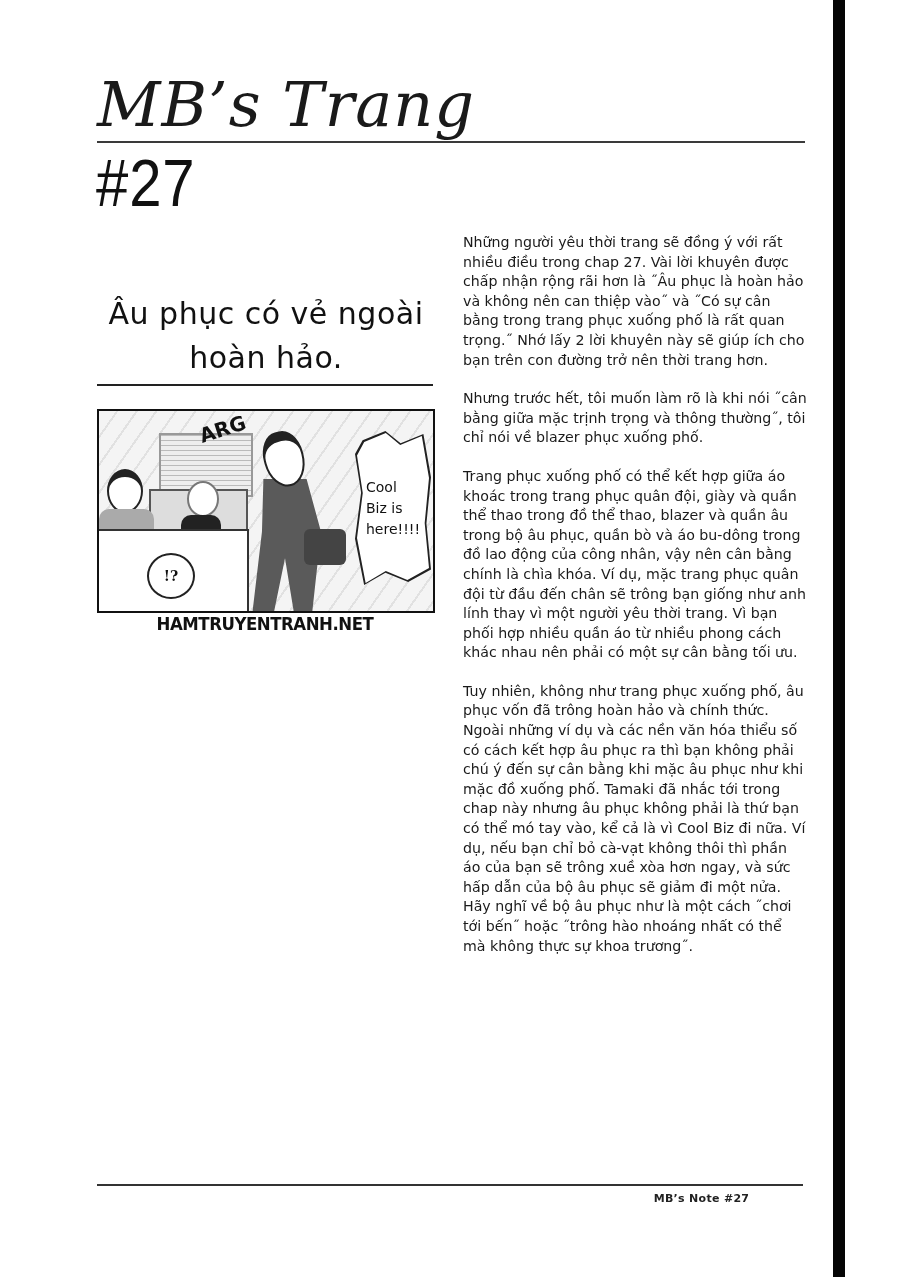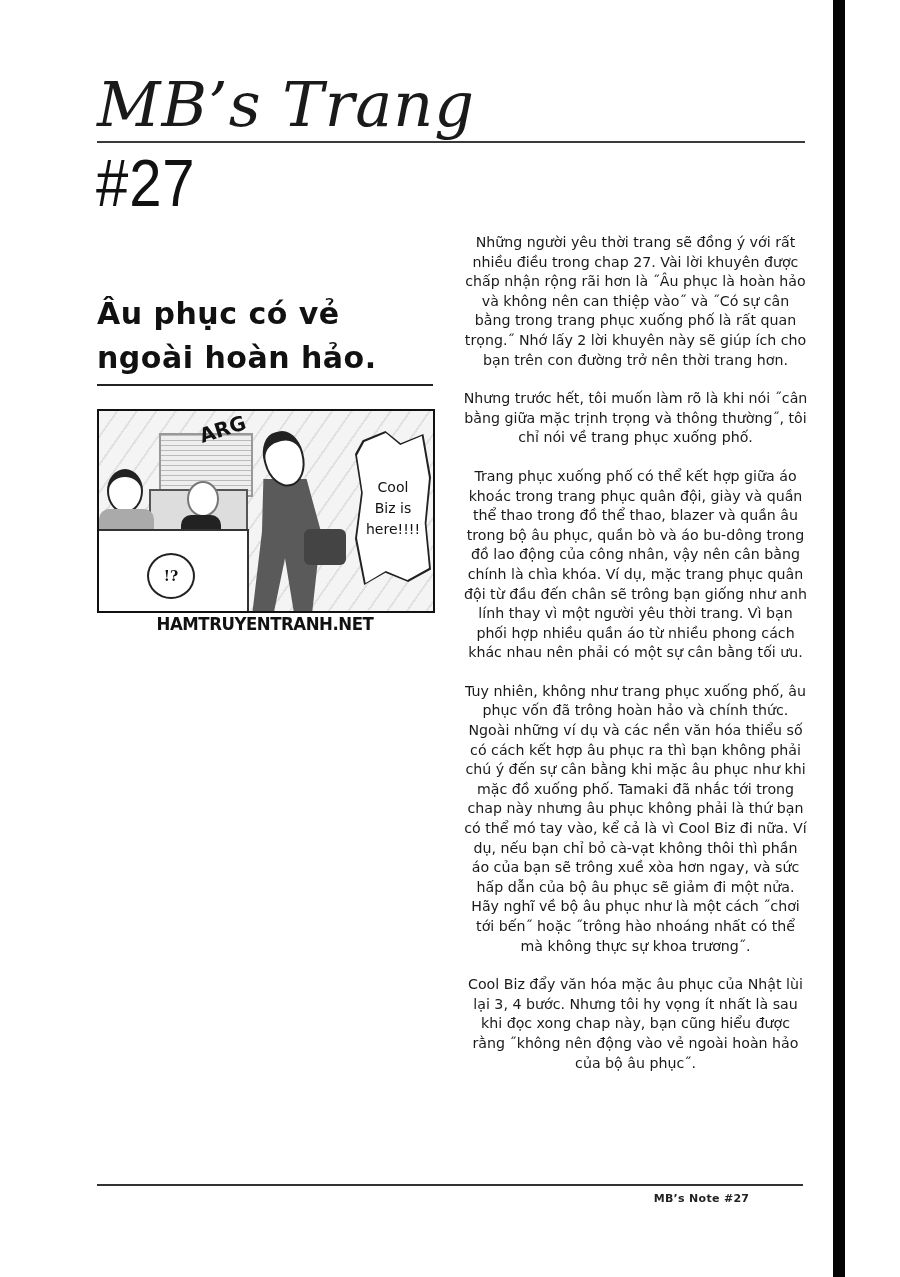--- a/index.html
+++ b/index.html
@@ -14,24 +14,23 @@
       letter-spacing: 1px; color: #1a1a1a; font-weight: normal; white-space: nowrap;
     }
     .rule { position: absolute; height: 2px; background: #3a3a3a; }
     .rule-top { left: 97px; top: 141px; width: 708px; }
     .number {
       position: absolute; left: 96px; top: 150px;
       font-family: "Liberation Sans", sans-serif; font-size: 66px; line-height: 66px; color: #111;
       transform: scaleX(0.88); transform-origin: left top; letter-spacing: 1px;
     }
     .subtitle {
-      position: absolute; left: 97px; top: 292px; width: 338px; 
+      position: absolute; left: 97px; top: 292px; width: 338px; text-align: center;
       font-family: "DejaVu Sans", sans-serif; font-size: 30px; line-height: 44px; color: #111;
       letter-spacing: 0.5px;
-      font-weight: bold;
     }
     .rule-sub { left: 97px; top: 384px; width: 336px; height: 2px; background: #222; }
     .panel {
       position: absolute; left: 97px; top: 409px; width: 334px; height: 200px;
       border: 2px solid #111; background: #f4f4f4; overflow: hidden;
     }
     .panel .bg-stripes {
       position: absolute; inset: 0;
       background: repeating-linear-gradient(125deg, transparent 0 14px, rgba(0,0,0,0.08) 14px 16px);
     }
@@ -60,35 +59,35 @@
       border: 2px solid #222; border-top: 10px solid #222; border-radius: 45% 45% 50% 50%; transform: rotate(-15deg);
     }
     .panel .bag { position: absolute; left: 205px; top: 118px; width: 42px; height: 36px; background: #444; border-radius: 6px; }
     .panel .arg {
       position: absolute; left: 100px; top: 6px; font-family: "DejaVu Sans", sans-serif; font-weight: bold;
       font-size: 20px; transform: rotate(-18deg); color: #111;
     }
     .panel .speech {
       position: absolute; left: 258px; top: 22px; width: 72px; height: 150px; background: #fff;
       clip-path: polygon(10% 6%, 40% 0, 60% 8%, 90% 2%, 100% 30%, 94% 60%, 100% 90%, 70% 98%, 40% 92%, 12% 100%, 0 70%, 8% 40%, 0 15%);
-      display: flex; align-items: center; justify-content: center; text-align: center;
+      display: flex; align-items: center; justify-content: center; text-align: left;
     }
     .panel .speech-border {
       position: absolute; left: 256px; top: 20px; width: 76px; height: 154px; background: #222;
       clip-path: polygon(10% 6%, 40% 0, 60% 8%, 90% 2%, 100% 30%, 94% 60%, 100% 90%, 70% 98%, 40% 92%, 12% 100%, 0 70%, 8% 40%, 0 15%);
     }
     .panel .speech span { font-family: "DejaVu Sans", sans-serif; font-size: 14px; line-height: 21px; color: #111; white-space: pre-line; }
     .watermark {
       position: absolute; left: 97px; top: 612px; width: 336px; text-align: center;
       font-family: "DejaVu Sans", sans-serif; font-weight: bold; font-size: 18px; line-height: 24px;
       letter-spacing: -0.5px; color: #111; transform: scaleX(0.92);
     }
     .body-text {
       position: absolute; left: 463px; top: 233px; width: 345px;
-      font-family: "DejaVu Sans", sans-serif; font-size: 14.2px; line-height: 19.6px; color: #1a1a1a; text-align: center;
+      font-family: "DejaVu Sans", sans-serif; font-size: 14.2px; line-height: 19.6px; color: #1a1a1a;
     }
     .body-text p { margin: 0 0 19px 0; white-space: pre-line; }
     .rule-foot { left: 97px; top: 1184px; width: 706px; height: 2px; background: #333; }
     .footer-label {
       position: absolute; left: 600px; top: 1192px; width: 203px; text-align: center;
       font-family: "DejaVu Sans", sans-serif; font-weight: bold; font-size: 11px; color: #222; letter-spacing: 0.3px;
     }
   </style>
 </head>
 <body>
@@ -120,20 +119,19 @@
   <div class="speech">
     <span>Cool
 Biz is
 here!!!!</span>
   </div>
 </div>
 <div class="watermark">HAMTRUYENTRANH.NET</div>
 
 <div class="body-text">
   <p>Những người yêu thời trang sẽ đồng ý với rất nhiều điều trong chap 27. Vài lời khuyên được chấp nhận rộng rãi hơn là ˝Âu phục là hoàn hảo và không nên can thiệp vào˝ và ˝Có sự cân bằng trong trang phục xuống phố là rất quan trọng.˝ Nhớ lấy 2 lời khuyên này sẽ giúp ích cho bạn trên con đường trở nên thời trang hơn.</p>
-  <p>Nhưng trước hết, tôi muốn làm rõ là khi nói ˝cân bằng giữa mặc trịnh trọng và thông thường˝, tôi chỉ nói về trang phục xuống phố.</p>
+  <p>Nhưng trước hết, tôi muốn làm rõ là khi nói ˝cân bằng giữa mặc trịnh trọng và thông thường˝, tôi chỉ nói về blazer phục xuống phố.</p>
   <p>Trang phục xuống phố có thể kết hợp giữa áo khoác trong trang phục quân đội, giày và quần thể thao trong đồ thể thao, blazer và quần âu trong bộ âu phục, quần bò và áo bu-dông trong đồ lao động của công nhân, vậy nên cân bằng chính là chìa khóa. Ví dụ, mặc trang phục quân đội từ đầu đến chân sẽ trông bạn giống như anh lính thay vì một người yêu thời trang. Vì bạn phối hợp nhiều quần áo từ nhiều phong cách khác nhau nên phải có một sự cân bằng tối ưu.</p>
   <p>Tuy nhiên, không như trang phục xuống phố, âu phục vốn đã trông hoàn hảo và chính thức. Ngoài những ví dụ và các nền văn hóa thiểu số có cách kết hợp âu phục ra thì bạn không phải chú ý đến sự cân bằng khi mặc âu phục như khi mặc đồ xuống phố. Tamaki đã nhắc tới trong chap này nhưng âu phục không phải là thứ bạn có thể mó tay vào, kể cả là vì Cool Biz đi nữa. Ví dụ, nếu bạn chỉ bỏ cà-vạt không thôi thì phần áo của bạn sẽ trông xuề xòa hơn ngay, và sức hấp dẫn của bộ âu phục sẽ giảm đi một nửa. Hãy nghĩ về bộ âu phục như là một cách ˝chơi tới bến˝ hoặc ˝trông hào nhoáng nhất có thể mà không thực sự khoa trương˝.</p>
-  <p>Cool Biz đẩy văn hóa mặc âu phục của Nhật lùi lại 3, 4 bước. Nhưng tôi hy vọng ít nhất là sau khi đọc xong chap này, bạn cũng hiểu được rằng ˝không nên động vào vẻ ngoài hoàn hảo của bộ âu phục˝.</p>
 </div>
 
 <div class="rule rule-foot"></div>
 <div class="footer-label">MB’s Note #27</div>
 
 </body></html>

